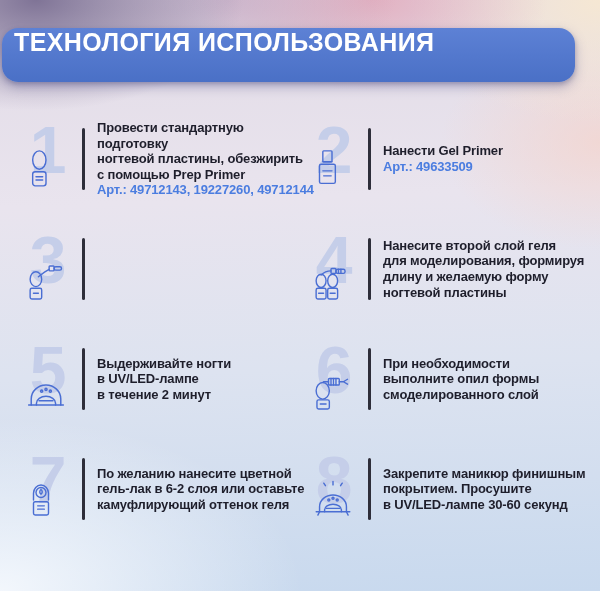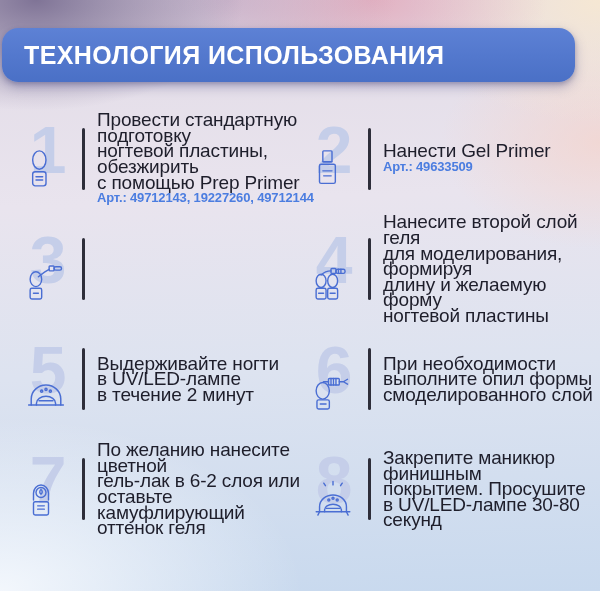--- a/index.html
+++ b/index.html
@@ -13,21 +13,21 @@
       radial-gradient(42% 22% at 62% 0%, rgba(226,148,168,0.60) 0%, rgba(226,148,168,0) 70%),
       radial-gradient(46% 30% at 100% 0%, rgba(247,232,210,0.95) 0%, rgba(247,232,210,0) 70%),
       radial-gradient(38% 26% at 100% 24%, rgba(246,210,200,0.65) 0%, rgba(246,210,200,0) 70%),
       linear-gradient(178deg, #e2dbe6 0%, #e9e4ee 34%, #dde3f0 62%, #c8d9ee 100%);
   }
   .header {
     position:absolute; top:28px; left:2px; width:573px; height:54px;
     background:linear-gradient(180deg,#5d81d5 0%, #4a70c6 100%);
     border-radius:16px;
     box-shadow:0 5px 12px rgba(70,70,130,0.35), 0 2px 4px rgba(50,50,100,0.25);
-    display:flex; align-items:center; padding-left:22px; box-sizing:border-box;
+    display:flex; align-items:flex-start; padding-left:12px; box-sizing:border-box;
   }
   .header-title {
     color:#ffffff; font-size:25px; font-weight:800; letter-spacing:0.4px; white-space:nowrap;
   }
   .steps {
     position:absolute; top:122px; left:22px; right:6px;
     display:grid; grid-template-columns:286px 1fr; grid-auto-rows:110px;
   }
   .step { display:flex; align-items:center; height:74px; }
   .badge { position:relative; width:50px; height:68px; flex:none; }
@@ -37,21 +37,21 @@
     text-align:center; letter-spacing:-2px; user-select:none;
   }
   .icon { position:absolute; left:4px; bottom:0; }
   .icon svg { display:block; stroke:#4a6ed3; fill:none; stroke-width:1.7; stroke-linecap:round; stroke-linejoin:round; }
   .divider {
     width:3px; border-radius:2px; background:#2e2e3a;
     align-self:stretch; margin:6px 12px 6px 10px; flex:none;
   }
   .texts { min-width:0; }
   .step-text {
-    font-size:19px; line-height:15.6px; color:#1e1e2b; font-weight:400;
+    font-size:13px; line-height:15.6px; color:#1e1e2b; font-weight:700;
     letter-spacing:-0.15px; white-space:pre-line;
   }
   .step-article {
     font-size:13px; line-height:15.6px; color:#4b7de0; font-weight:700;
     letter-spacing:-0.15px; white-space:nowrap;
   }
 </style>
 </head>
 <body>
 
@@ -231,19 +231,19 @@
             <path d="M5 40 h40"></path>
             <path d="M17 36 h16"></path>
             <path d="M9 40 l-2 4 M41 40 l2 4"></path>
           </svg>
         </span>
       </div>
       <div class="divider"></div>
       <div class="texts">
         <div class="step-text">Закрепите маникюр финишным
 покрытием. Просушите
-в UV/LED-лампе 30-80 секунд</div>
+в UV/LED-лампе 30-60 секунд</div>
         <div class="step-article"></div>
       </div>
     </div>
 
   </div>
 </div>
 
 </body></html>

